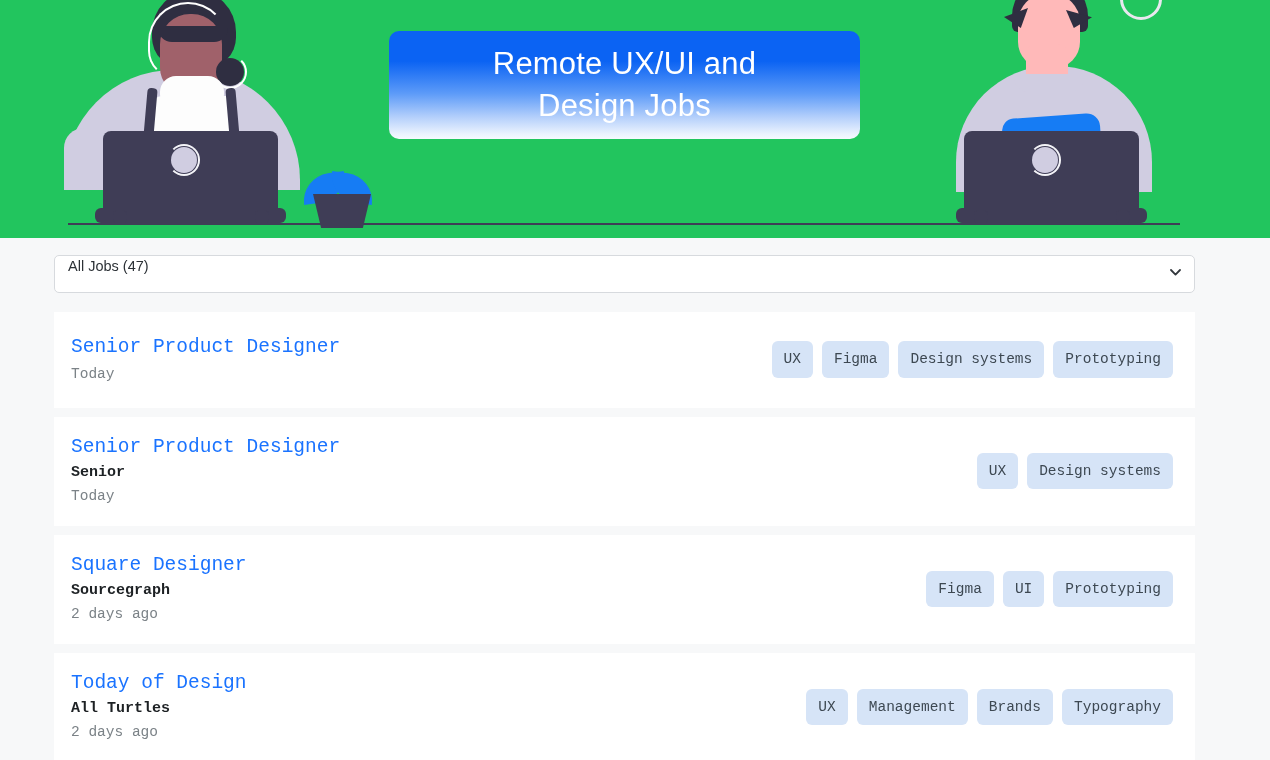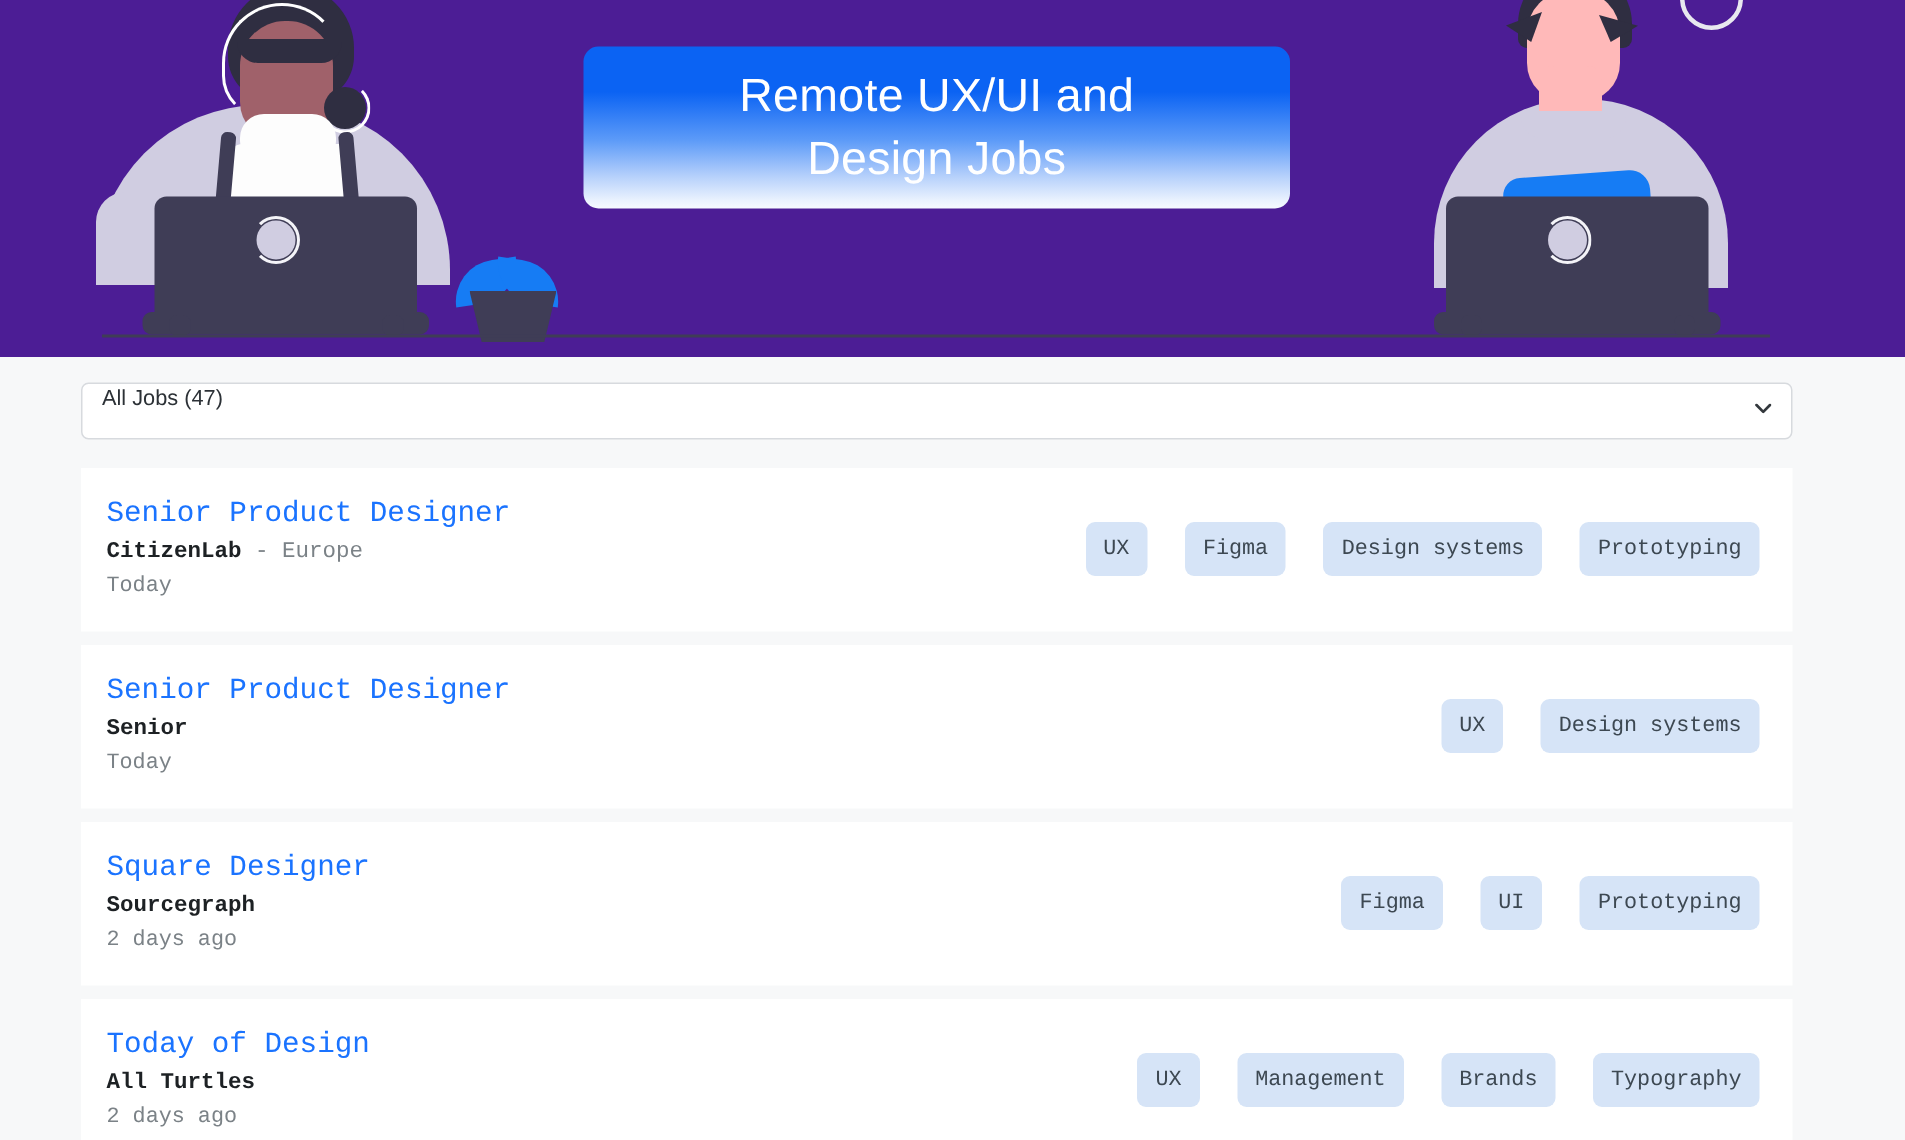--- a/index.html
+++ b/index.html
@@ -9,21 +9,21 @@
     background: #f7f8f9;
     font-family: "Liberation Sans", sans-serif;
     overflow: hidden;
   }
 
   
   .hero {
     position: relative;
     width: 1270px;
     height: 238px;
-    background: #4c1d95;
+    background: #22c55e;
     overflow: hidden;
   }
   .desk-line {
     position: absolute;
     left: 68px; top: 223px;
     width: 1112px; height: 2px;
     background: #3f3d56;
   }
 
   
@@ -326,21 +326,21 @@
   .job-date {
     font-size: 14.5px;
     line-height: 22px;
     color: #7b8287;
     margin-top: 1px;
   }
 
   .job-tags {
     display: flex;
     align-items: center;
-    gap: 25px;
+    gap: 9px;
     flex-shrink: 0;
     margin-left: 33px;
   }
   .job-tag {
     background: #d6e4f7;
     color: #3d4852;
     font-size: 14.5px;
     line-height: 1;
     padding: 11px 12px;
     border-radius: 6px;
@@ -416,23 +416,20 @@
         <path d="M1 1 L5.5 5.6 L10 1" stroke="#33383d" stroke-width="1.8" fill="none" stroke-linecap="round" stroke-linejoin="round"></path>
       </svg>
     </span>
   </div>
 
   <div class="job-list">
 
     <div class="job-card">
       <div class="job-info">
         <a class="job-title" href="#">Senior Product Designer</a>
-        <div class="job-meta">
-          <span class="job-company">CitizenLab</span><span class="job-sep"> - </span><span class="job-location">Europe</span>
-        </div>
         <div class="job-date">Today</div>
       </div>
       <div class="job-tags">
         <span class="job-tag">UX</span>
         <span class="job-tag">Figma</span>
         <span class="job-tag">Design systems</span>
         <span class="job-tag">Prototyping</span>
       </div>
     </div>
 

